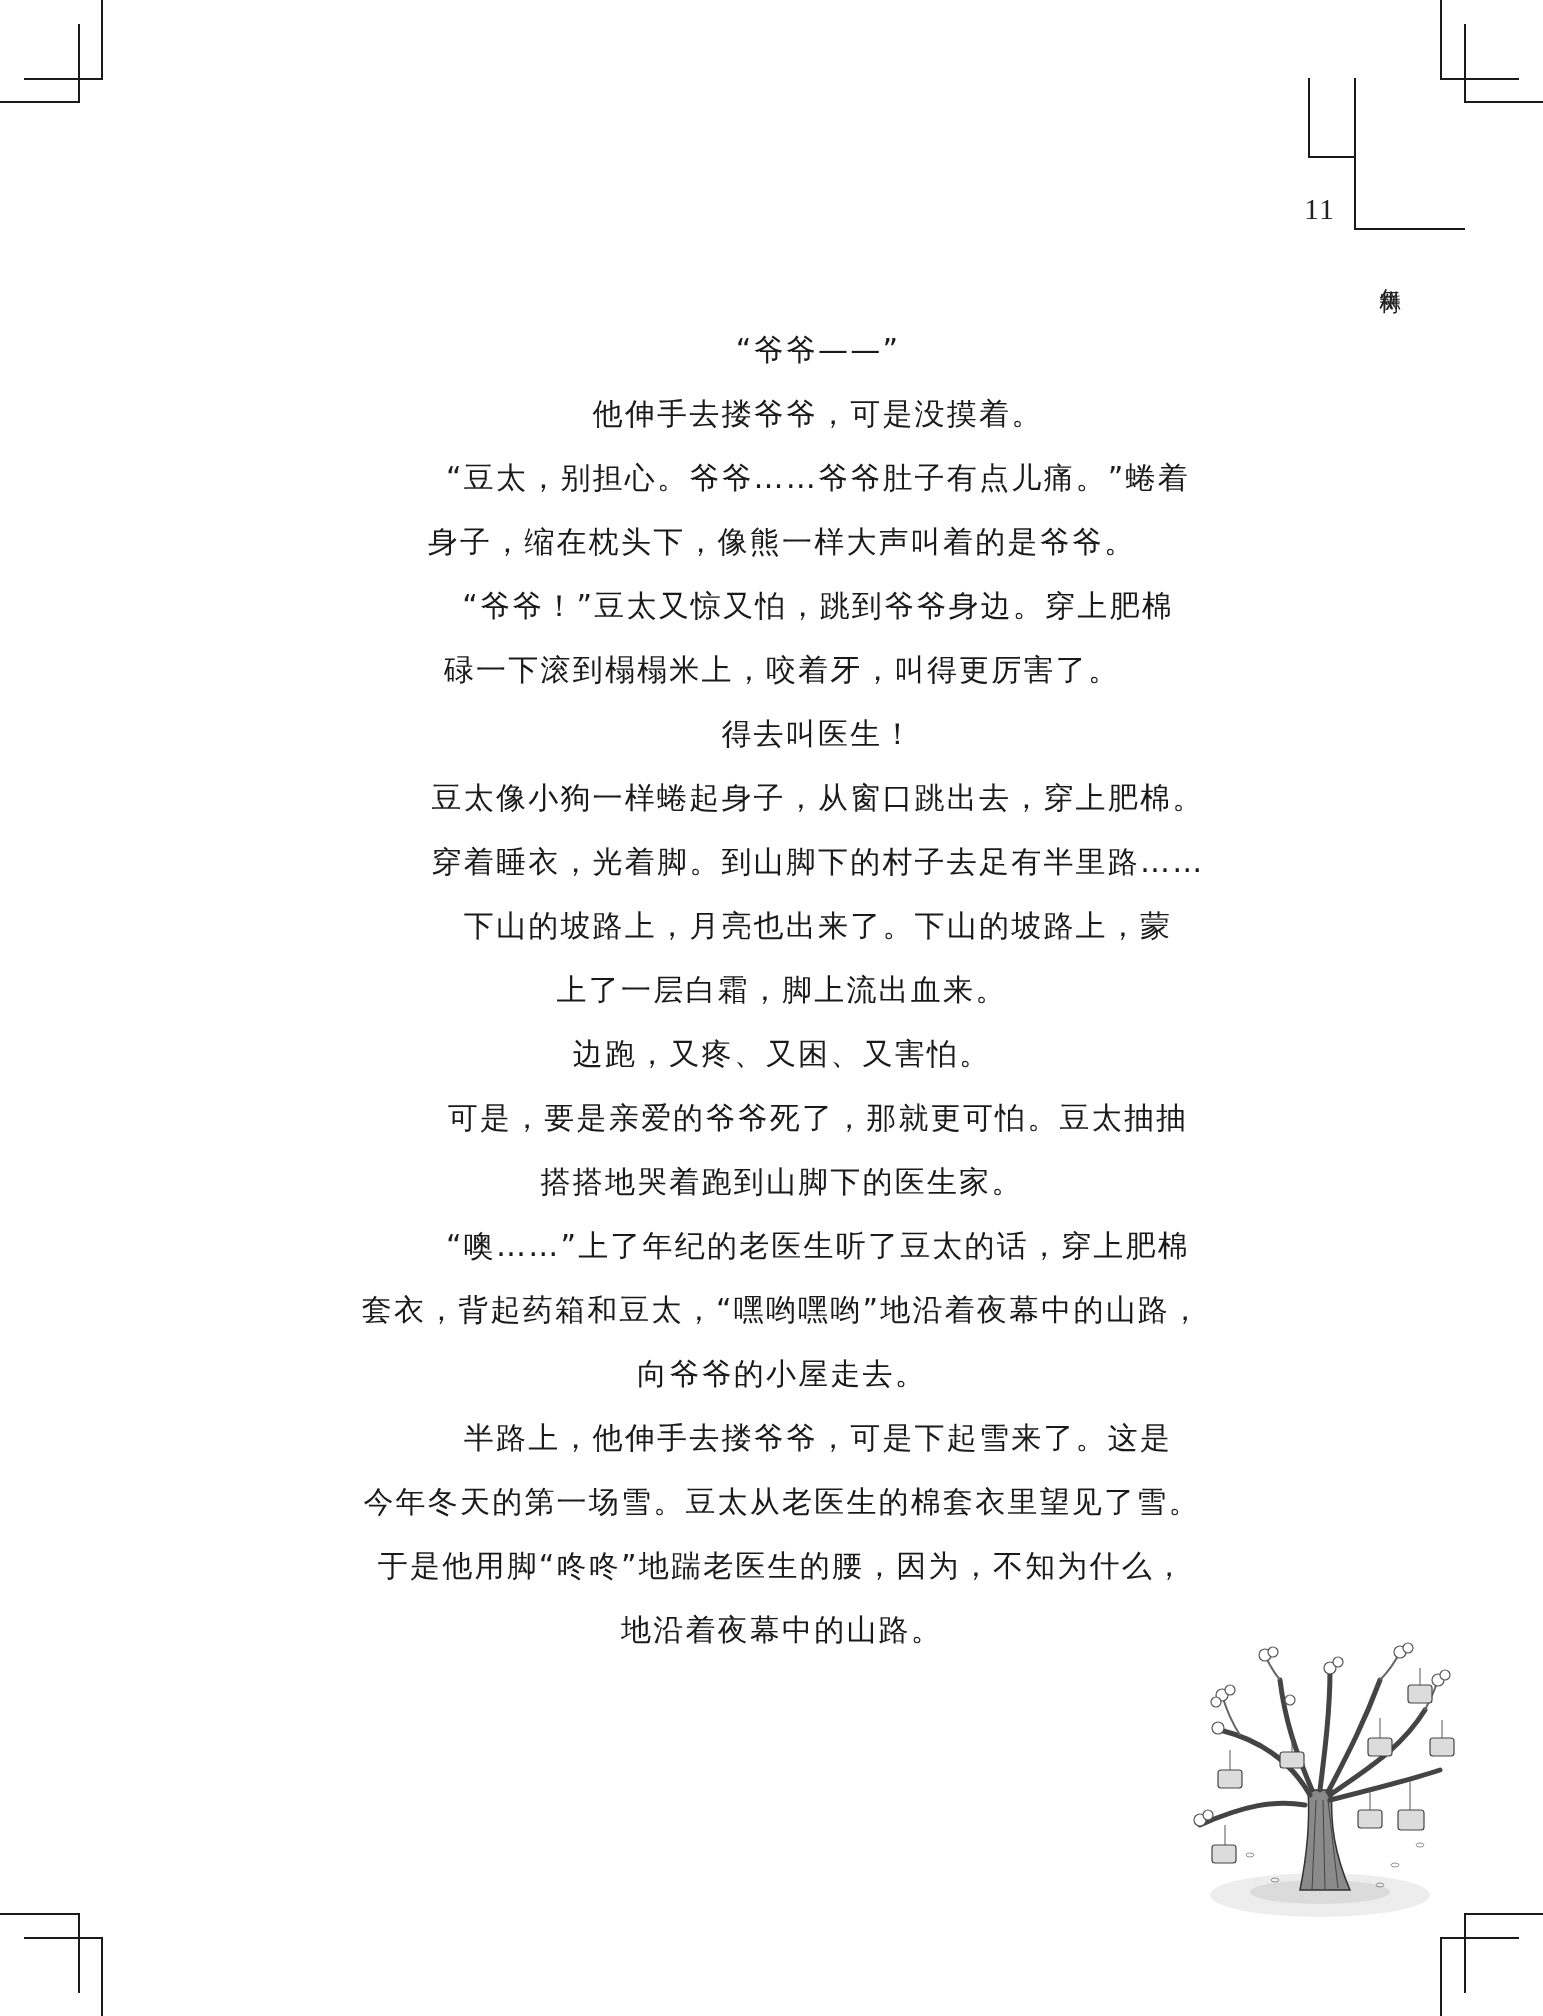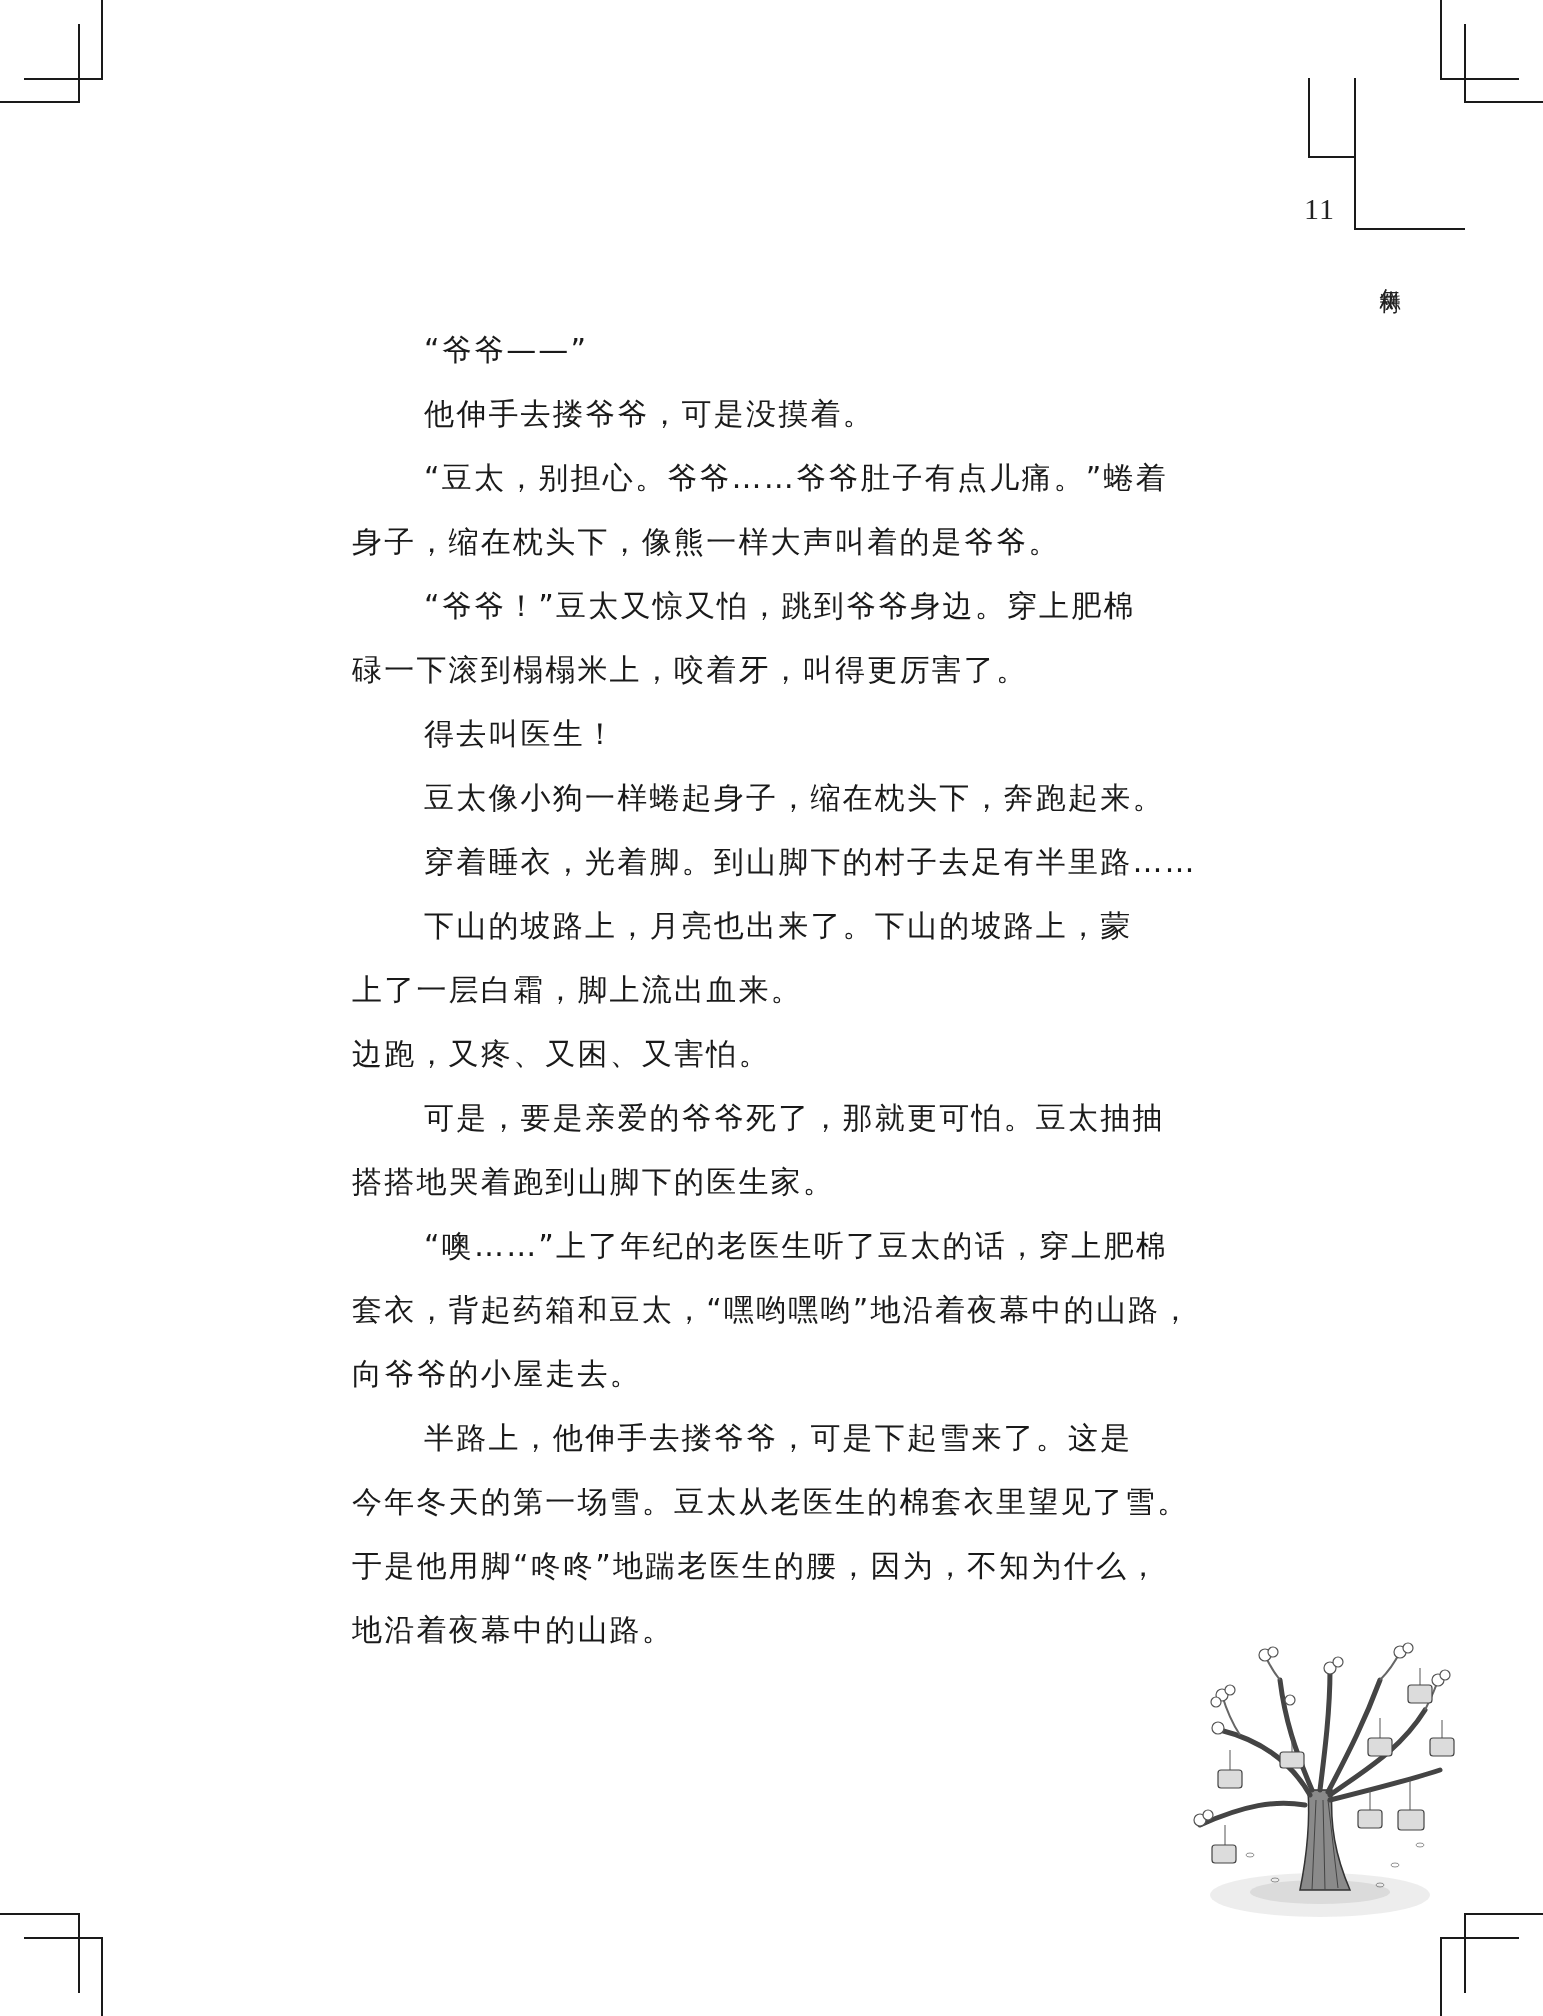--- a/index.html
+++ b/index.html
@@ -6,21 +6,21 @@
   body { width:1543px; height:2016px; position:relative; overflow:hidden;
          font-family:"DejaVu Sans", "Liberation Sans", sans-serif; color:#1a1a1a; }
   .line { position:absolute; background:#1a1a1a; }
   .h { height:2px; }
   .v { width:2px; }
   .page-number { position:absolute; left:1304px; top:192px; font-family:"Liberation Serif","DejaVu Serif",serif;
                  font-size:30px; color:#222; letter-spacing:1px; }
   .running-title { position:absolute; left:1373px; top:272px; width:30px; font-size:21px; line-height:26px;
                    color:#222; writing-mode:vertical-rl; text-orientation:upright; letter-spacing:2px; }
   .body-text { position:absolute; left:352px; top:318px; width:860px; }
-  .line-row { font-size:30px; height:64px; line-height:64px; white-space:nowrap; letter-spacing:2.2px; }
+  .line-row { font-size:30px; height:64px; line-height:64px; white-space:nowrap; letter-spacing:2.2px;text-align:center; }
   .indent { padding-left:72px; }
   .illustration { position:absolute; left:1180px; top:1640px; width:300px; height:290px; }
 </style>
 </head>
 <body>
 
 <div class="line v" style="left:101px;top:0;height:79px;"></div>
 <div class="line h" style="left:24px;top:78px;width:79px;"></div>
 <div class="line v" style="left:78px;top:24px;height:79px;"></div>
 <div class="line h" style="left:0;top:101px;width:80px;"></div>
@@ -39,21 +39,21 @@
 <div class="running-title">年糕树</div>
 
 <div class="body-text" id="body-text">
     <div class="line-row indent">“爷爷——”</div>
     <div class="line-row indent">他伸手去搂爷爷，可是没摸着。</div>
     <div class="line-row indent">“豆太，别担心。爷爷……爷爷肚子有点儿痛。”蜷着</div>
     <div class="line-row">身子，缩在枕头下，像熊一样大声叫着的是爷爷。</div>
     <div class="line-row indent">“爷爷！”豆太又惊又怕，跳到爷爷身边。穿上肥棉</div>
     <div class="line-row">碌一下滚到榻榻米上，咬着牙，叫得更厉害了。</div>
     <div class="line-row indent">得去叫医生！</div>
-    <div class="line-row indent">豆太像小狗一样蜷起身子，缩在枕头下，奔跑起来。</div>
+    <div class="line-row indent">豆太像小狗一样蜷起身子，从窗口跳出去，穿上肥棉。</div>
     <div class="line-row indent">穿着睡衣，光着脚。到山脚下的村子去足有半里路……</div>
     <div class="line-row indent">下山的坡路上，月亮也出来了。下山的坡路上，蒙</div>
     <div class="line-row">上了一层白霜，脚上流出血来。</div>
     <div class="line-row">边跑，又疼、又困、又害怕。</div>
     <div class="line-row indent">可是，要是亲爱的爷爷死了，那就更可怕。豆太抽抽</div>
     <div class="line-row">搭搭地哭着跑到山脚下的医生家。</div>
     <div class="line-row indent">“噢……”上了年纪的老医生听了豆太的话，穿上肥棉</div>
     <div class="line-row">套衣，背起药箱和豆太，“嘿哟嘿哟”地沿着夜幕中的山路，</div>
     <div class="line-row">向爷爷的小屋走去。</div>
     <div class="line-row indent">半路上，他伸手去搂爷爷，可是下起雪来了。这是</div>

